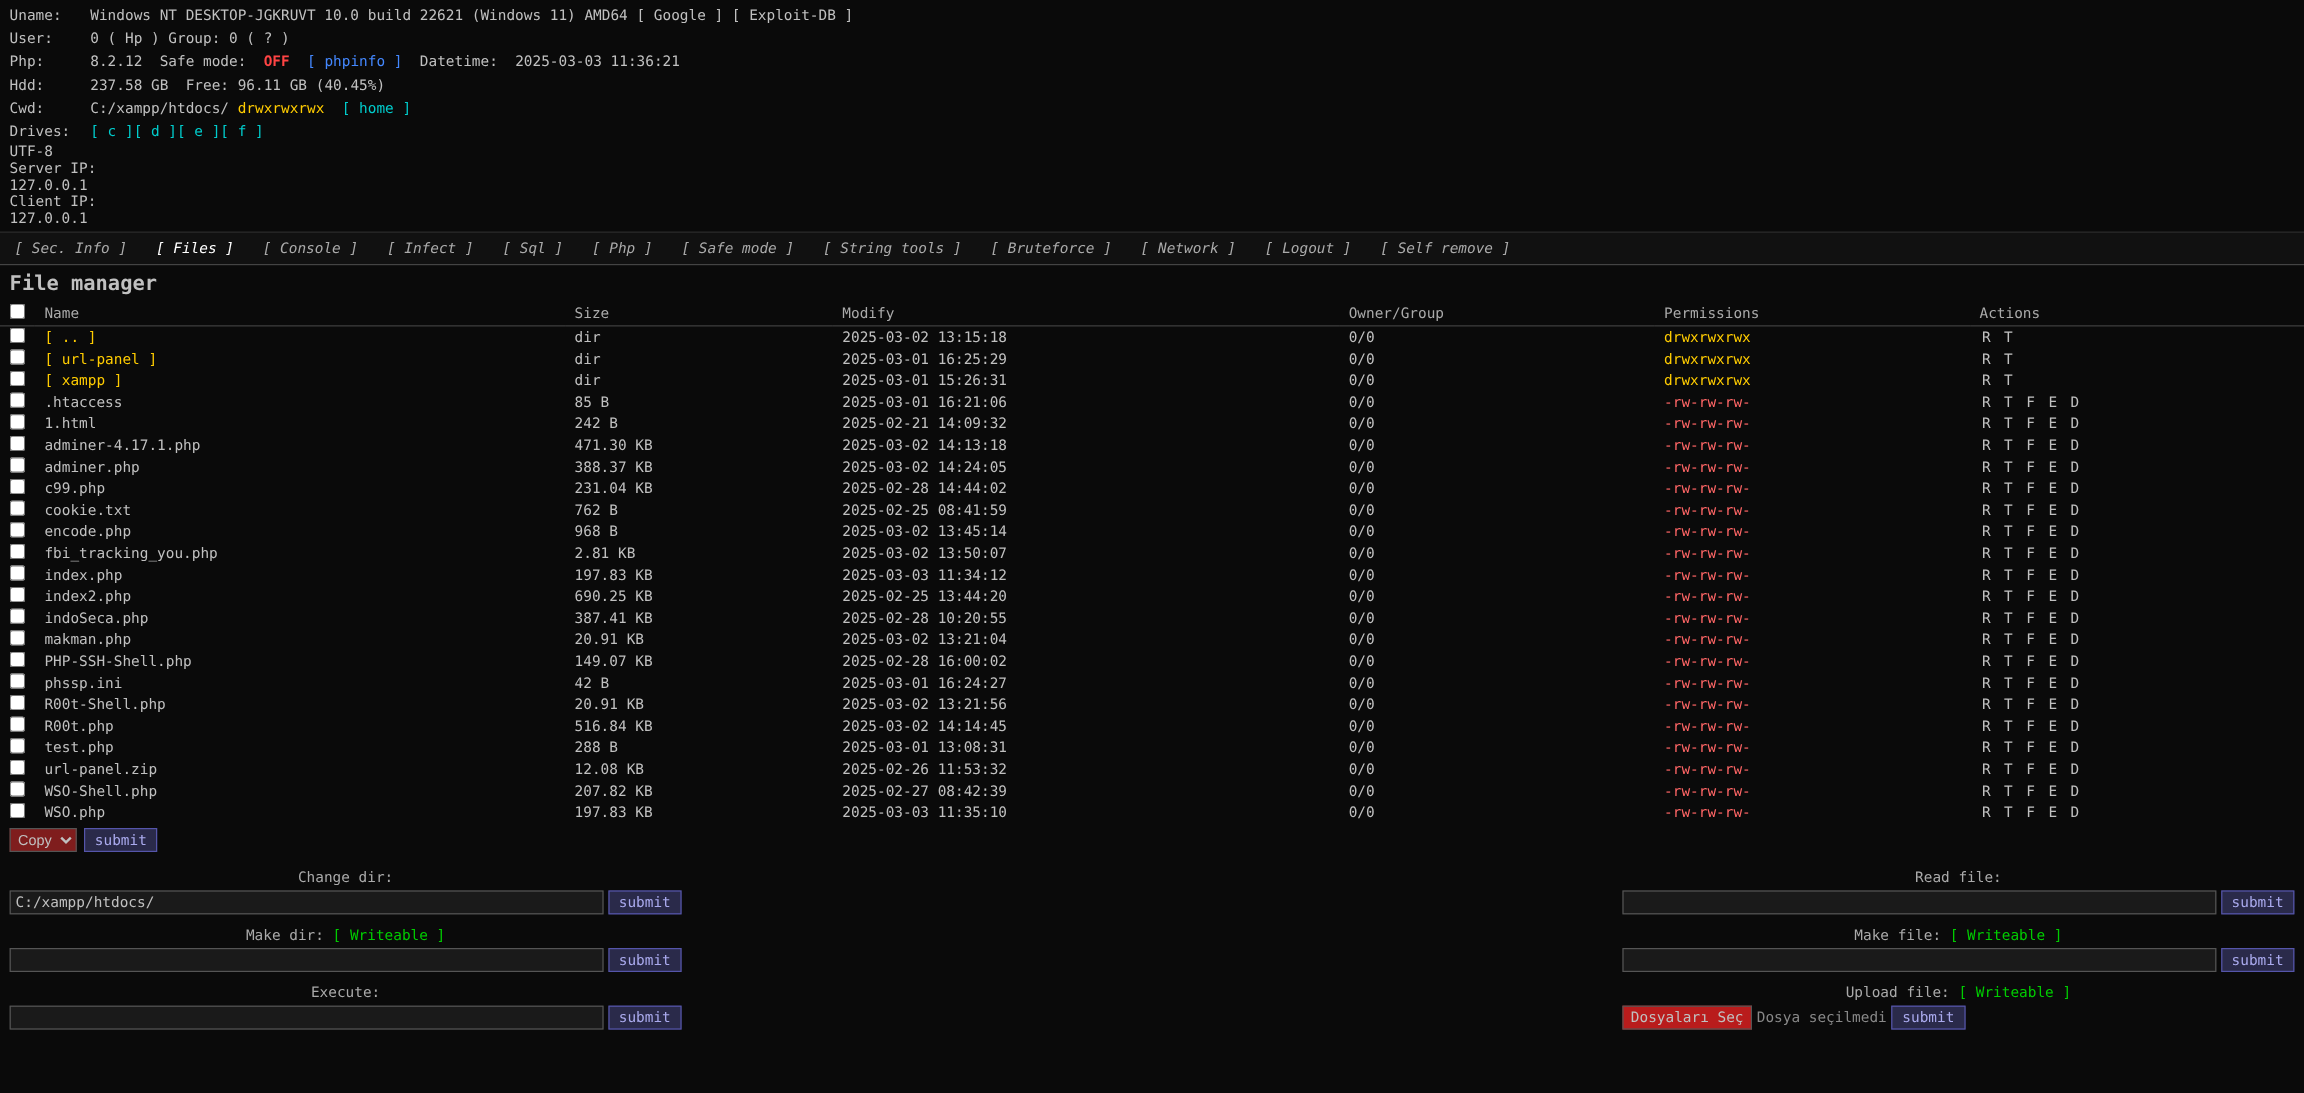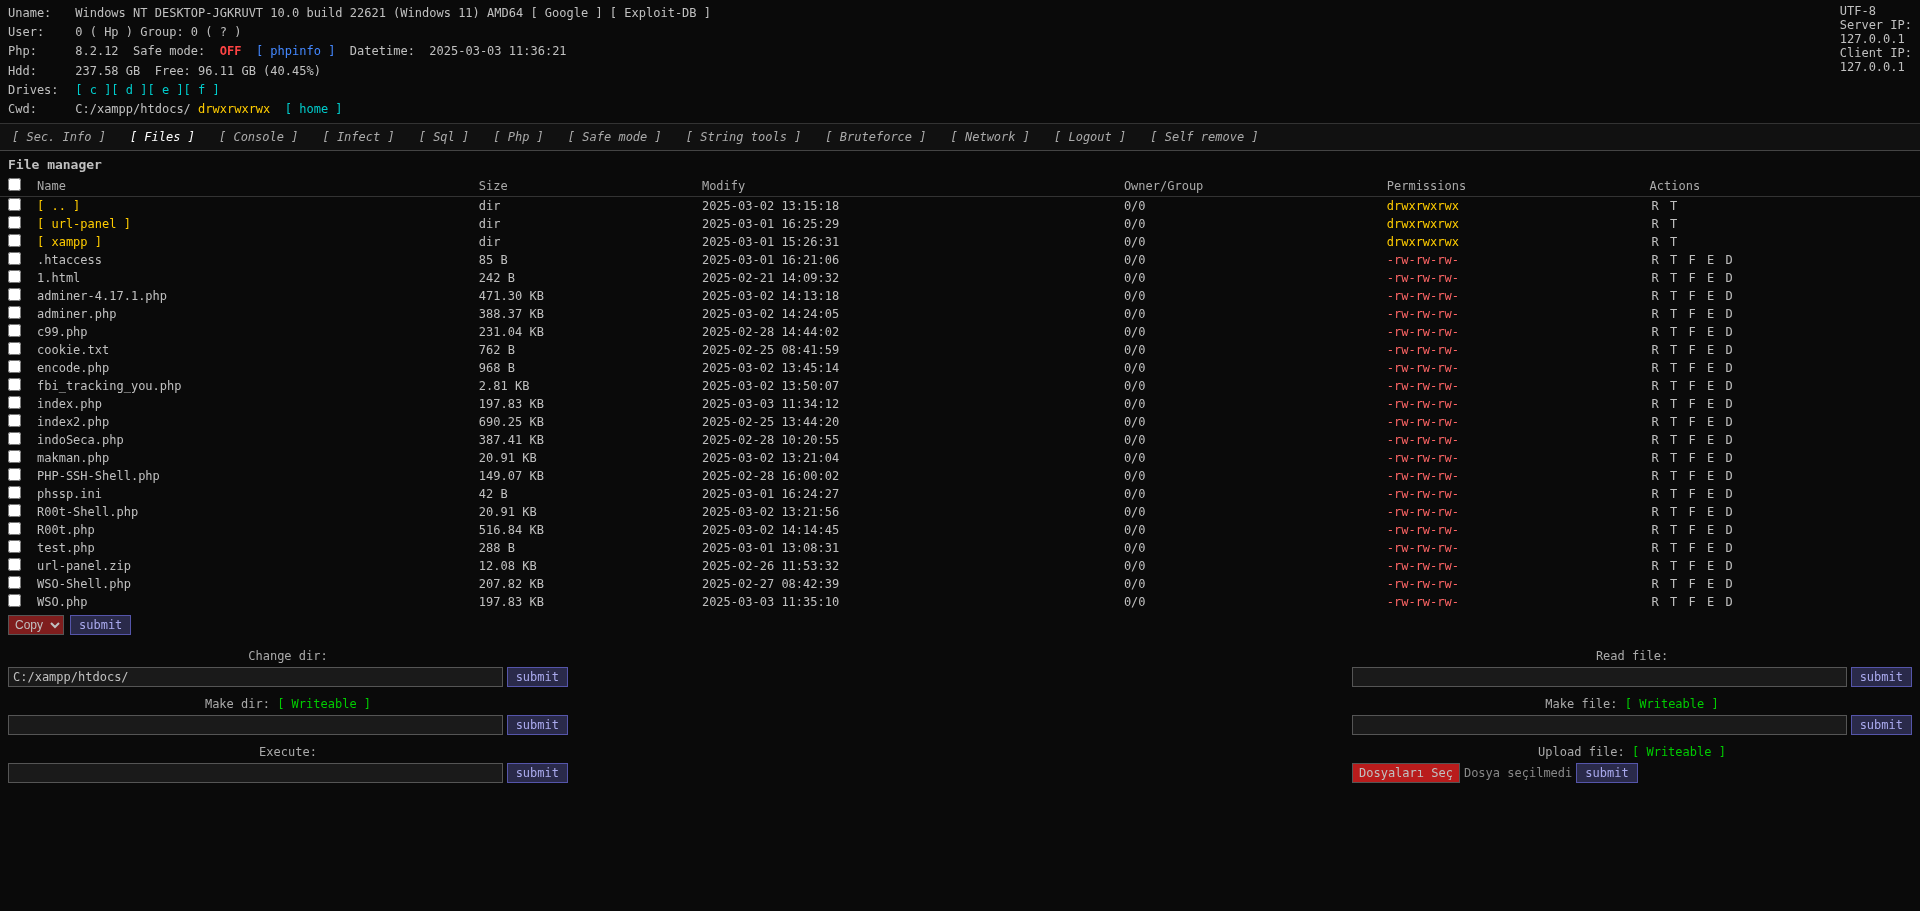--- a/index.html
+++ b/index.html
@@ -47,21 +47,21 @@
       white-space: nowrap;
       font-style: italic;
     }
     .nav-item.active {
       color: #ffffff;
       text-align: center;
     }
     .file-manager-title {
       color: #c0c0c0;
       padding: 6px 8px 4px 8px;
-      font-size: 13px;
+      font-size: 17px;
       font-weight: bold;
     }
     .file-table {
       width: 100%;
       border-collapse: collapse;
     }
     .file-table th {
       color: #aaaaaa;
       text-align: left;
       padding: 2px 8px;
@@ -152,20 +152,21 @@
       font-family: monospace;
       font-size: 12px;
     }
     .file-upload-text {
       color: #888;
       font-size: 12px;
     }
     .header-top {
       display: flex;
       justify-content: space-between;
+      flex-direction: column;
     }
     .header-left { flex: 1; }
     .header-right { text-align: left; }
   </style>
 </head>
 <body>
 
 <div class="header-section">
   <div class="header-top">
     <div class="header-left">
@@ -185,28 +186,28 @@
         &nbsp;<span style="color:#4488ff;cursor:pointer;">[ phpinfo ]</span>
         &nbsp;<span>Datetime:</span>
         &nbsp;<span>2025-03-03 11:36:21</span>
       </div>
       <div class="header-line">
         <span class="header-label">Hdd:</span>
         <span class="header-value">237.58 GB</span>
         &nbsp;<span>Free: 96.11 GB (40.45%)</span>
       </div>
       <div class="header-line">
-        <span class="header-label">Drives:</span>
-        <span class="drive-links" style="color:#00cccc;cursor:pointer;">[ c ][ d ][ e ][ f ]</span>
-      </div>
-      <div class="header-line">
         <span class="header-label">Cwd:</span>
         <span class="header-value">C:/xampp/htdocs/</span>
         <span class="perm-dir" style="cursor:pointer;">drwxrwxrwx</span>
         &nbsp;<span class="highlight-cyan" style="cursor:pointer;">[ home ]</span>
+      </div>
+      <div class="header-line">
+        <span class="header-label">Drives:</span>
+        <span class="drive-links" style="color:#00cccc;cursor:pointer;">[ c ][ d ][ e ][ f ]</span>
       </div>
     </div>
     <div class="header-right">
       <div>UTF-8</div>
       <div>Server IP:</div>
       <div>127.0.0.1</div>
       <div>Client IP:</div>
       <div>127.0.0.1</div>
     </div>
   </div>

